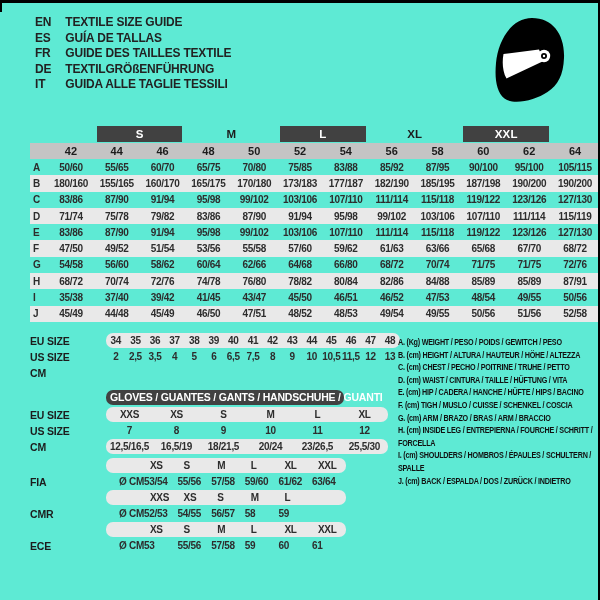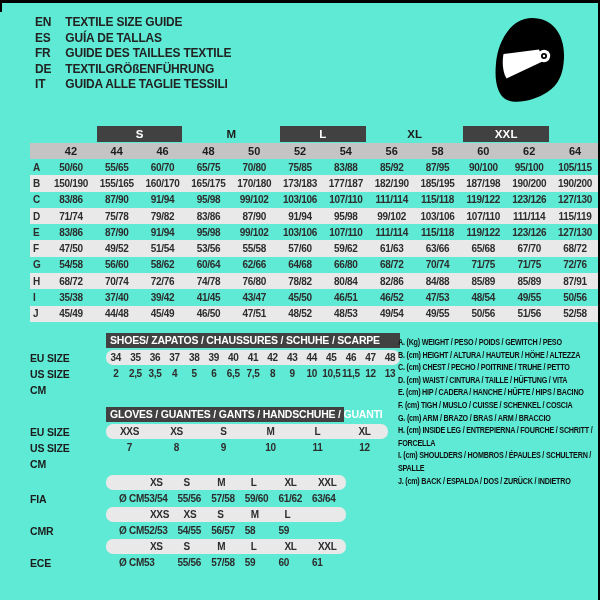--- a/index.html
+++ b/index.html
@@ -33,21 +33,21 @@
   #helmet-block{margin-top:4px;}
   .brow{display:flex;align-items:center;height:15px;margin-bottom:1px;}
   .bar-row{margin-bottom:2px;}
   .rlabel{width:76px;flex:none;font-weight:700;font-size:10.5px;letter-spacing:-.2px;color:#1c1c1c;}
   .bar{background:var(--dark,#414141);color:#fff;font-weight:700;font-size:10.5px;height:15px;line-height:15px;padding-left:4px;box-sizing:border-box;white-space:nowrap;letter-spacing:-.2px;}
   .cells{display:flex;height:15px;line-height:15px;font-weight:700;font-size:10px;letter-spacing:-.3px;color:#2d2d2d;border-radius:7px;}
   .cells.gray{background:var(--row-gray,#e9e9e9);}
   .cell{flex:1;text-align:center;white-space:nowrap;overflow:hidden;}
   #shoes-block .bar{width:296px;}
   #shoes-block .cells{width:306px;}
-  #gloves-block .bar{width:238px;}
+  #gloves-block .bar{width:238px;border-radius:7px;}
   #gloves-block .cells{width:282px;}
   #helmet-block .bar{width:206px;}
   .helmet-cells{width:240px;}
   .helmet-cells .cell{flex:none;width:33.6px;text-align:left;box-sizing:border-box;}
   .helmet-cells .c0{flex:none;width:38px;text-align:right;padding-left:2px;box-sizing:border-box;}
   .helmet-cells .hsz{padding-left:6px;}
 
   
   .legend{position:absolute;left:398px;top:333px;width:200px;}
   .legend-inner{transform:scaleX(.8);transform-origin:left top;width:125%;}
@@ -139,21 +139,21 @@
           <td>75/85</td>
           <td>83/88</td>
           <td>85/92</td>
           <td>87/95</td>
           <td>90/100</td>
           <td>95/100</td>
           <td>105/115</td>
         </tr>
         <tr class="data-row alt">
           <td class="letter">B</td>
-          <td>150/190</td>
+          <td>180/160</td>
           <td>155/165</td>
           <td>160/170</td>
           <td>165/175</td>
           <td>170/180</td>
           <td>173/183</td>
           <td>177/187</td>
           <td>182/190</td>
           <td>185/195</td>
           <td>187/198</td>
           <td>190/200</td>
@@ -277,24 +277,20 @@
           <td>49/55</td>
           <td>50/56</td>
           <td>51/56</td>
           <td>52/58</td>
         </tr>
       </tbody>
   </table>
 
   <div class="lower-left">
     <div class="block" id="shoes-block">
-        <div class="brow bar-row">
-          <div class="rlabel"></div>
-          <div class="bar">SHOES/ ZAPATOS / CHAUSSURES / SCHUHE / SCARPE</div>
-        </div>
         <div class="brow">
           <div class="rlabel">EU SIZE</div>
           <div class="cells gray">
             <div class="cell">34</div>
             <div class="cell">35</div>
             <div class="cell">36</div>
             <div class="cell">37</div>
             <div class="cell">38</div>
             <div class="cell">39</div>
             <div class="cell">40</div>
@@ -354,20 +350,28 @@
             <div class="cell">7</div>
             <div class="cell">8</div>
             <div class="cell">9</div>
             <div class="cell">10</div>
             <div class="cell">11</div>
             <div class="cell">12</div>
           </div>
         </div>
         <div class="brow">
           <div class="rlabel">CM</div>
+          <div class="cells gray">
+            <div class="cell">12,5/16,5</div>
+            <div class="cell">16,5/19</div>
+            <div class="cell">18/21,5</div>
+            <div class="cell">20/24</div>
+            <div class="cell">23/26,5</div>
+            <div class="cell">25,5/30</div>
+          </div>
         </div>
       </div>
     <div class="block" id="helmet-block">
         <div class="brow">
           <div class="rlabel"></div>
           <div class="cells gray helmet-cells">
             <div class="c0"></div>
             <div class="cell hsz">XS</div>
             <div class="cell hsz">S</div>
             <div class="cell hsz">M</div>

